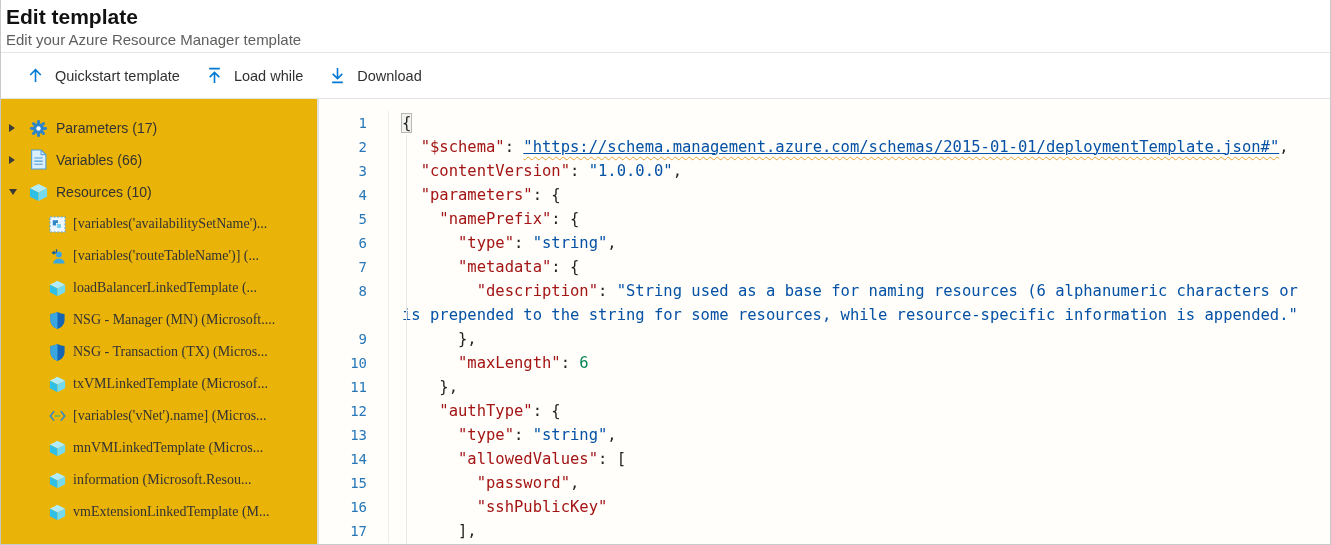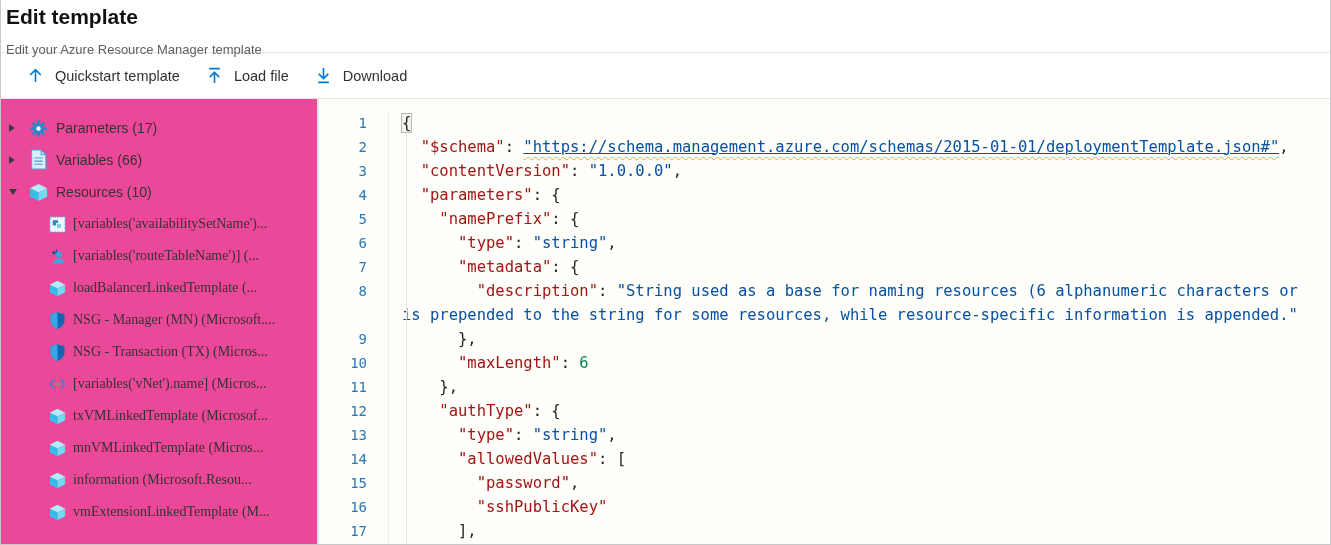--- a/index.html
+++ b/index.html
@@ -5,32 +5,32 @@
   html,body { margin:0; padding:0; background:#ffffff; }
   .page {
     width:1331px; height:545px; box-sizing:border-box; overflow:hidden;
     border:1px solid #c9c9c9; border-top:none;
     display:flex; flex-direction:column;
     font-family:"Liberation Sans", sans-serif; background:#fff;
   }
   
   .hdr { height:53px; box-sizing:border-box; padding:4px 10px 0 5px; border-bottom:1px solid #e5e5e5; }
   .hdr h1 { margin:0; font-size:21px; line-height:26px; font-weight:700; color:#111; }
-  .hdr .sub { font-size:13px; color:#5f5e5c; margin-top:12px; }
+  .hdr .sub { font-size:15px; color:#5f5e5c; margin-top:1px; }
   
   .toolbar { height:46px; box-sizing:border-box; border-bottom:1px solid #e5e5e5;
     display:flex; align-items:center; padding-left:24px; }
   .tb-btn { display:flex; align-items:center; gap:11px; margin-right:16px;
     background:none; border:none; padding:6px 8px 6px 2px; cursor:pointer;
     font-family:"Liberation Sans", sans-serif; font-size:14.5px; color:#323130; }
   .tb-btn svg { display:block; }
   
   .content { flex:1; display:flex; min-height:0; }
   .sidebar { width:318px; flex:0 0 318px; box-sizing:border-box; border-right:2px solid #e2e2e2;
-    padding-top:13px; overflow:hidden; background:#ec4899; }
+    padding-top:13px; overflow:hidden; background:#eab308; }
   .tree-row { height:32px; display:flex; align-items:center; padding-left:8px;
     font-size:14px; color:#333; cursor:pointer; white-space:nowrap; overflow:hidden; }
   .tree-row.child { padding-left:48px;font-family:Liberation Serif, serif; }
   .twisty { width:13px; flex:0 0 13px; display:inline-flex; align-items:center; }
   .twisty.closed::before { content:""; border-left:6px solid #3b3a39;
     border-top:4.5px solid transparent; border-bottom:4.5px solid transparent; }
   .twisty.open::before { content:""; border-top:6px solid #3b3a39;
     border-left:4.5px solid transparent; border-right:4.5px solid transparent; }
   .tree-icon { width:19px; height:20px; margin:0 8px 0 7px; flex:0 0 19px;
     display:inline-flex; align-items:center; }
@@ -73,21 +73,21 @@
         </svg>
       </span>
       <span>Quickstart template</span>
     </button>
     <button class="tb-btn">
       <span>
         <svg width="17" height="17" viewBox="0 0 16 16" fill="none" stroke="#0078d4" stroke-width="1.5">
           <path d="M3 1.5h10M8 15V5M3.5 9.5L8 5l4.5 4.5"></path>
         </svg>
       </span>
-      <span>Load file</span>
+      <span>Load while</span>
     </button>
     <button class="tb-btn">
       <span>
         <svg width="17" height="17" viewBox="0 0 16 16" fill="none" stroke="#0078d4" stroke-width="1.5">
           <path d="M8 1v10M3.5 6.5L8 11l4.5-4.5M3 14.5h10"></path>
         </svg>
       </span>
       <span>Download</span>
     </button>
   </div>
@@ -177,48 +177,48 @@
             <span class="tree-icon">
               <svg viewBox="0 0 18 20">
                 <path d="M9 1C11.5 2.4 14.2 3.1 16.5 3.1V9.5C16.5 14 13.5 17.6 9 19C4.5 17.6 1.5 14 1.5 9.5V3.1C3.8 3.1 6.5 2.4 9 1Z" fill="#1565b3"></path>
                 <path d="M9 1C6.5 2.4 3.8 3.1 1.5 3.1V9.5C1.5 14 4.5 17.6 9 19Z" fill="#3ba7e0"></path>
               </svg>
             </span>
             <span class="tree-label">NSG - Transaction (TX) (Micros...</span>
           </div>
           <div class="tree-row child">
             <span class="tree-icon">
+              <svg viewBox="0 0 20 20">
+                <polygon points="10,1 19,5.5 10,10 1,5.5" fill="#b3ecf9"></polygon>
+                <polygon points="1,5.5 10,10 10,19 1,14.5" fill="#2fc0e8"></polygon>
+                <polygon points="19,5.5 10,10 10,19 19,14.5" fill="#73daf2"></polygon>
+              </svg>
+            </span>
+            <span class="tree-label">txVMLinkedTemplate (Microsof...</span>
+          </div>
+          <div class="tree-row child">
+            <span class="tree-icon">
               <svg viewBox="0 0 20 14">
                 <path d="M6 1.5L1.5 7L6 12.5" stroke="#2e86c8" stroke-width="1.8" fill="none"></path>
                 <path d="M14 1.5L18.5 7L14 12.5" stroke="#2e86c8" stroke-width="1.8" fill="none"></path>
                 <circle cx="8" cy="7" r="1.1" fill="#5cb85c"></circle>
                 <circle cx="10" cy="7" r="1.1" fill="#5cb85c"></circle>
                 <circle cx="12" cy="7" r="1.1" fill="#5cb85c"></circle>
               </svg>
             </span>
             <span class="tree-label">[variables('vNet').name] (Micros...</span>
           </div>
           <div class="tree-row child">
             <span class="tree-icon">
               <svg viewBox="0 0 20 20">
                 <polygon points="10,1 19,5.5 10,10 1,5.5" fill="#b3ecf9"></polygon>
                 <polygon points="1,5.5 10,10 10,19 1,14.5" fill="#2fc0e8"></polygon>
                 <polygon points="19,5.5 10,10 10,19 19,14.5" fill="#73daf2"></polygon>
               </svg>
             </span>
-            <span class="tree-label">txVMLinkedTemplate (Microsof...</span>
-          </div>
-          <div class="tree-row child">
-            <span class="tree-icon">
-              <svg viewBox="0 0 20 20">
-                <polygon points="10,1 19,5.5 10,10 1,5.5" fill="#b3ecf9"></polygon>
-                <polygon points="1,5.5 10,10 10,19 1,14.5" fill="#2fc0e8"></polygon>
-                <polygon points="19,5.5 10,10 10,19 19,14.5" fill="#73daf2"></polygon>
-              </svg>
-            </span>
             <span class="tree-label">mnVMLinkedTemplate (Micros...</span>
           </div>
           <div class="tree-row child">
             <span class="tree-icon">
               <svg viewBox="0 0 20 20">
                 <polygon points="10,1 19,5.5 10,10 1,5.5" fill="#b3ecf9"></polygon>
                 <polygon points="1,5.5 10,10 10,19 1,14.5" fill="#2fc0e8"></polygon>
                 <polygon points="19,5.5 10,10 10,19 19,14.5" fill="#73daf2"></polygon>
               </svg>
             </span>

